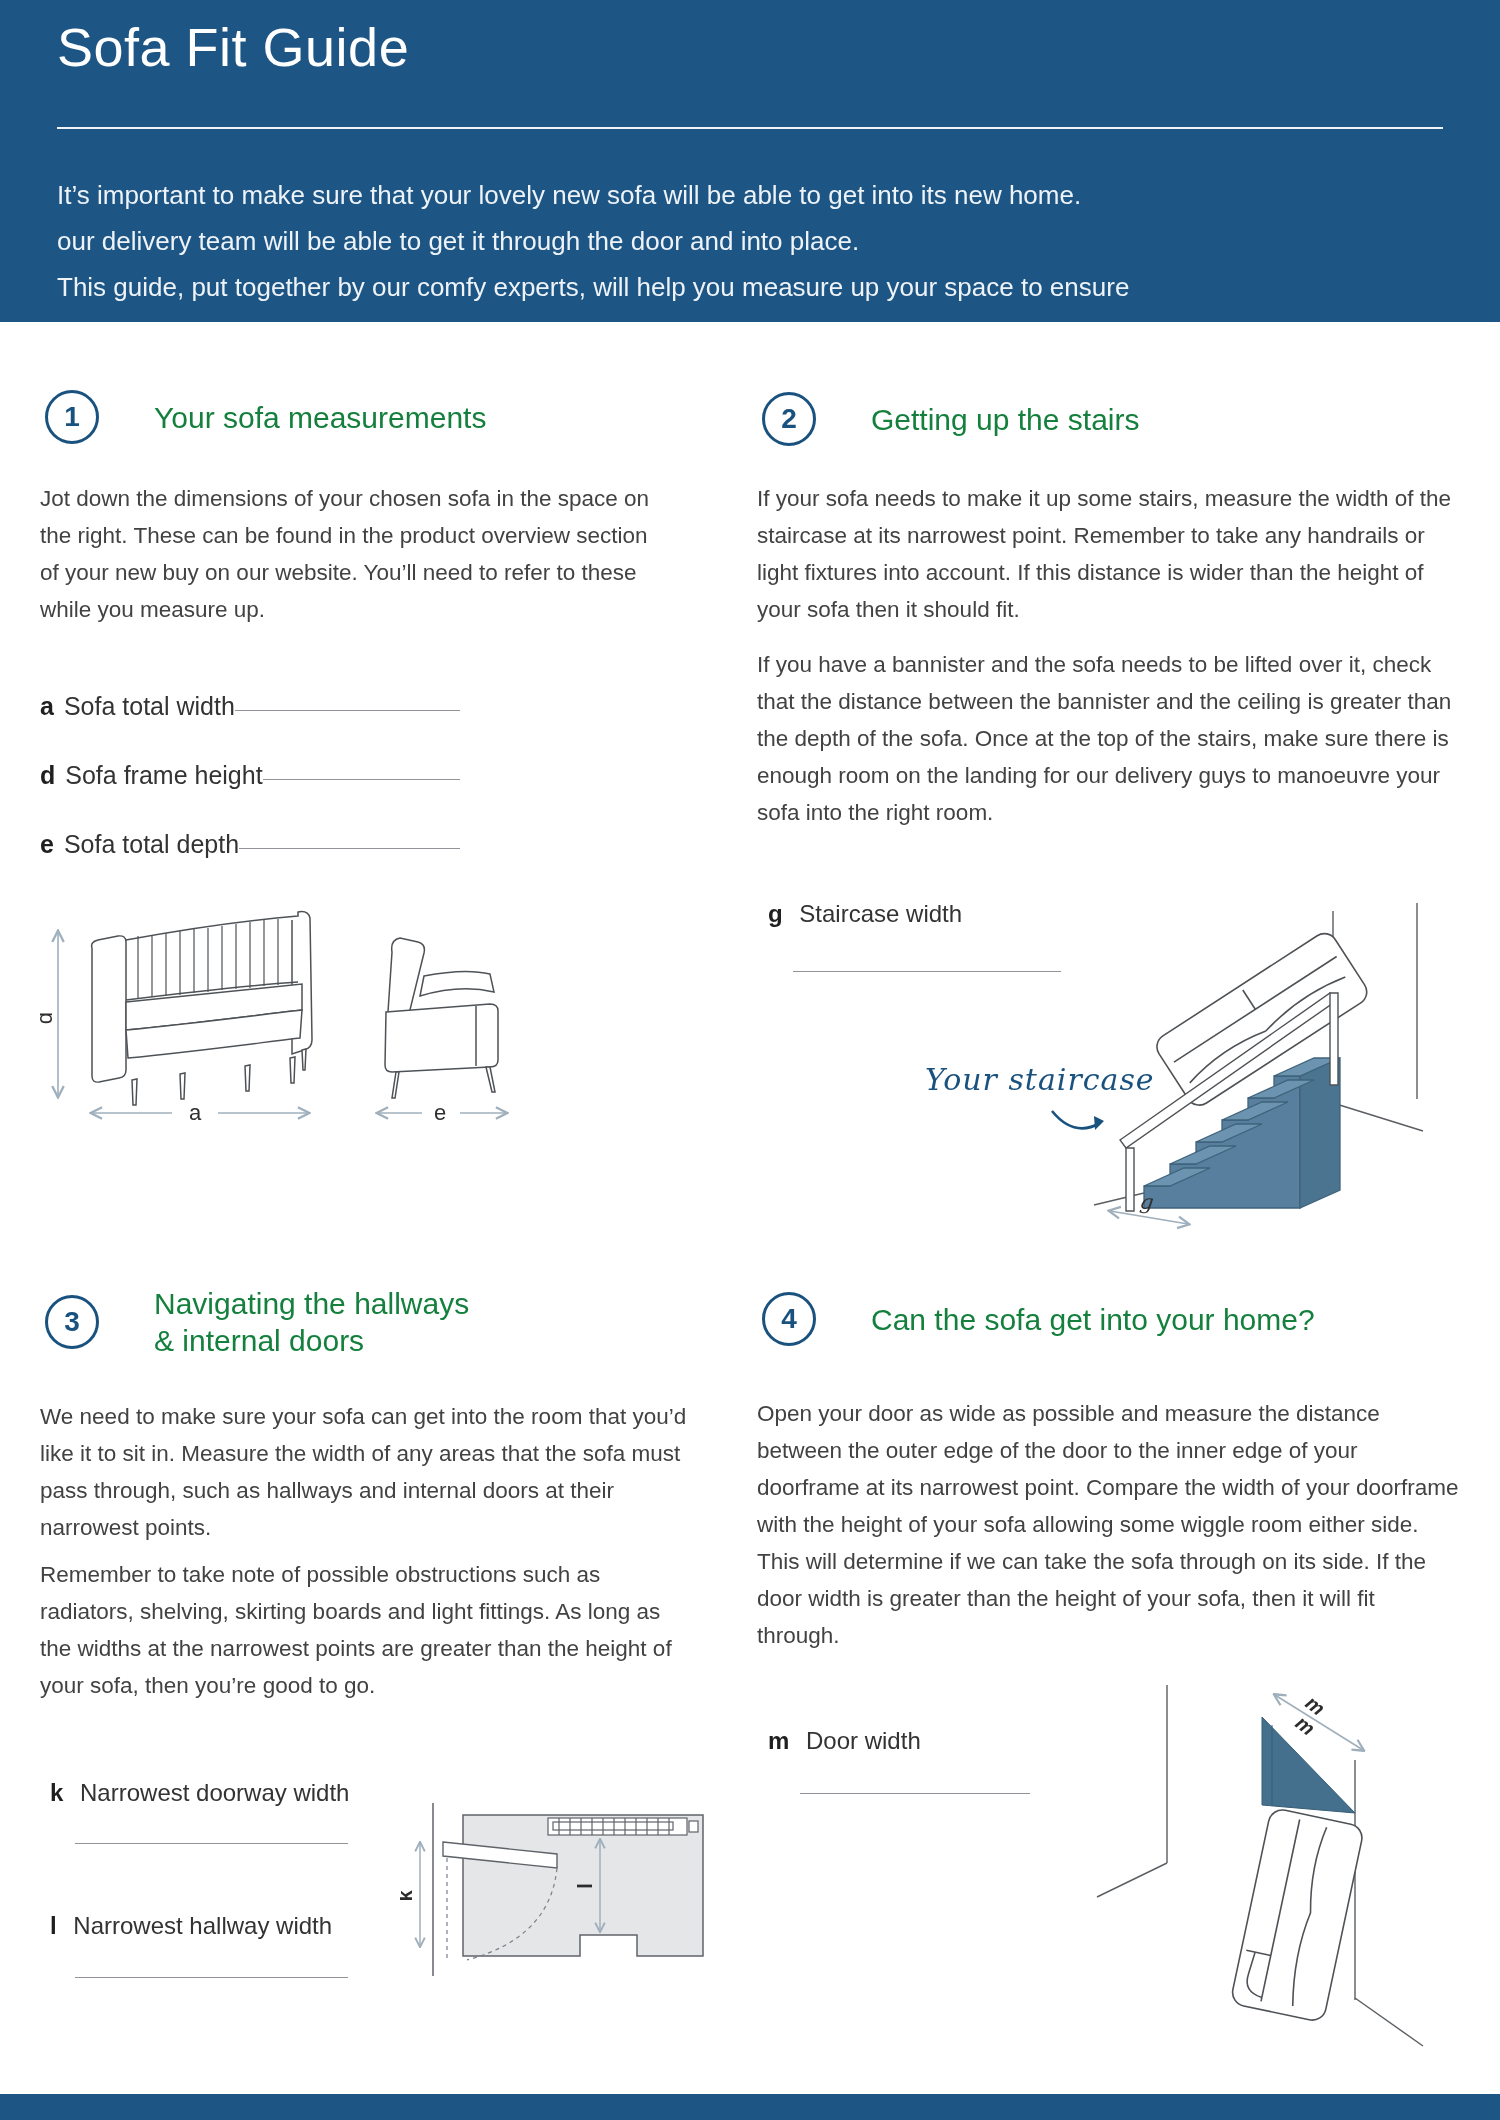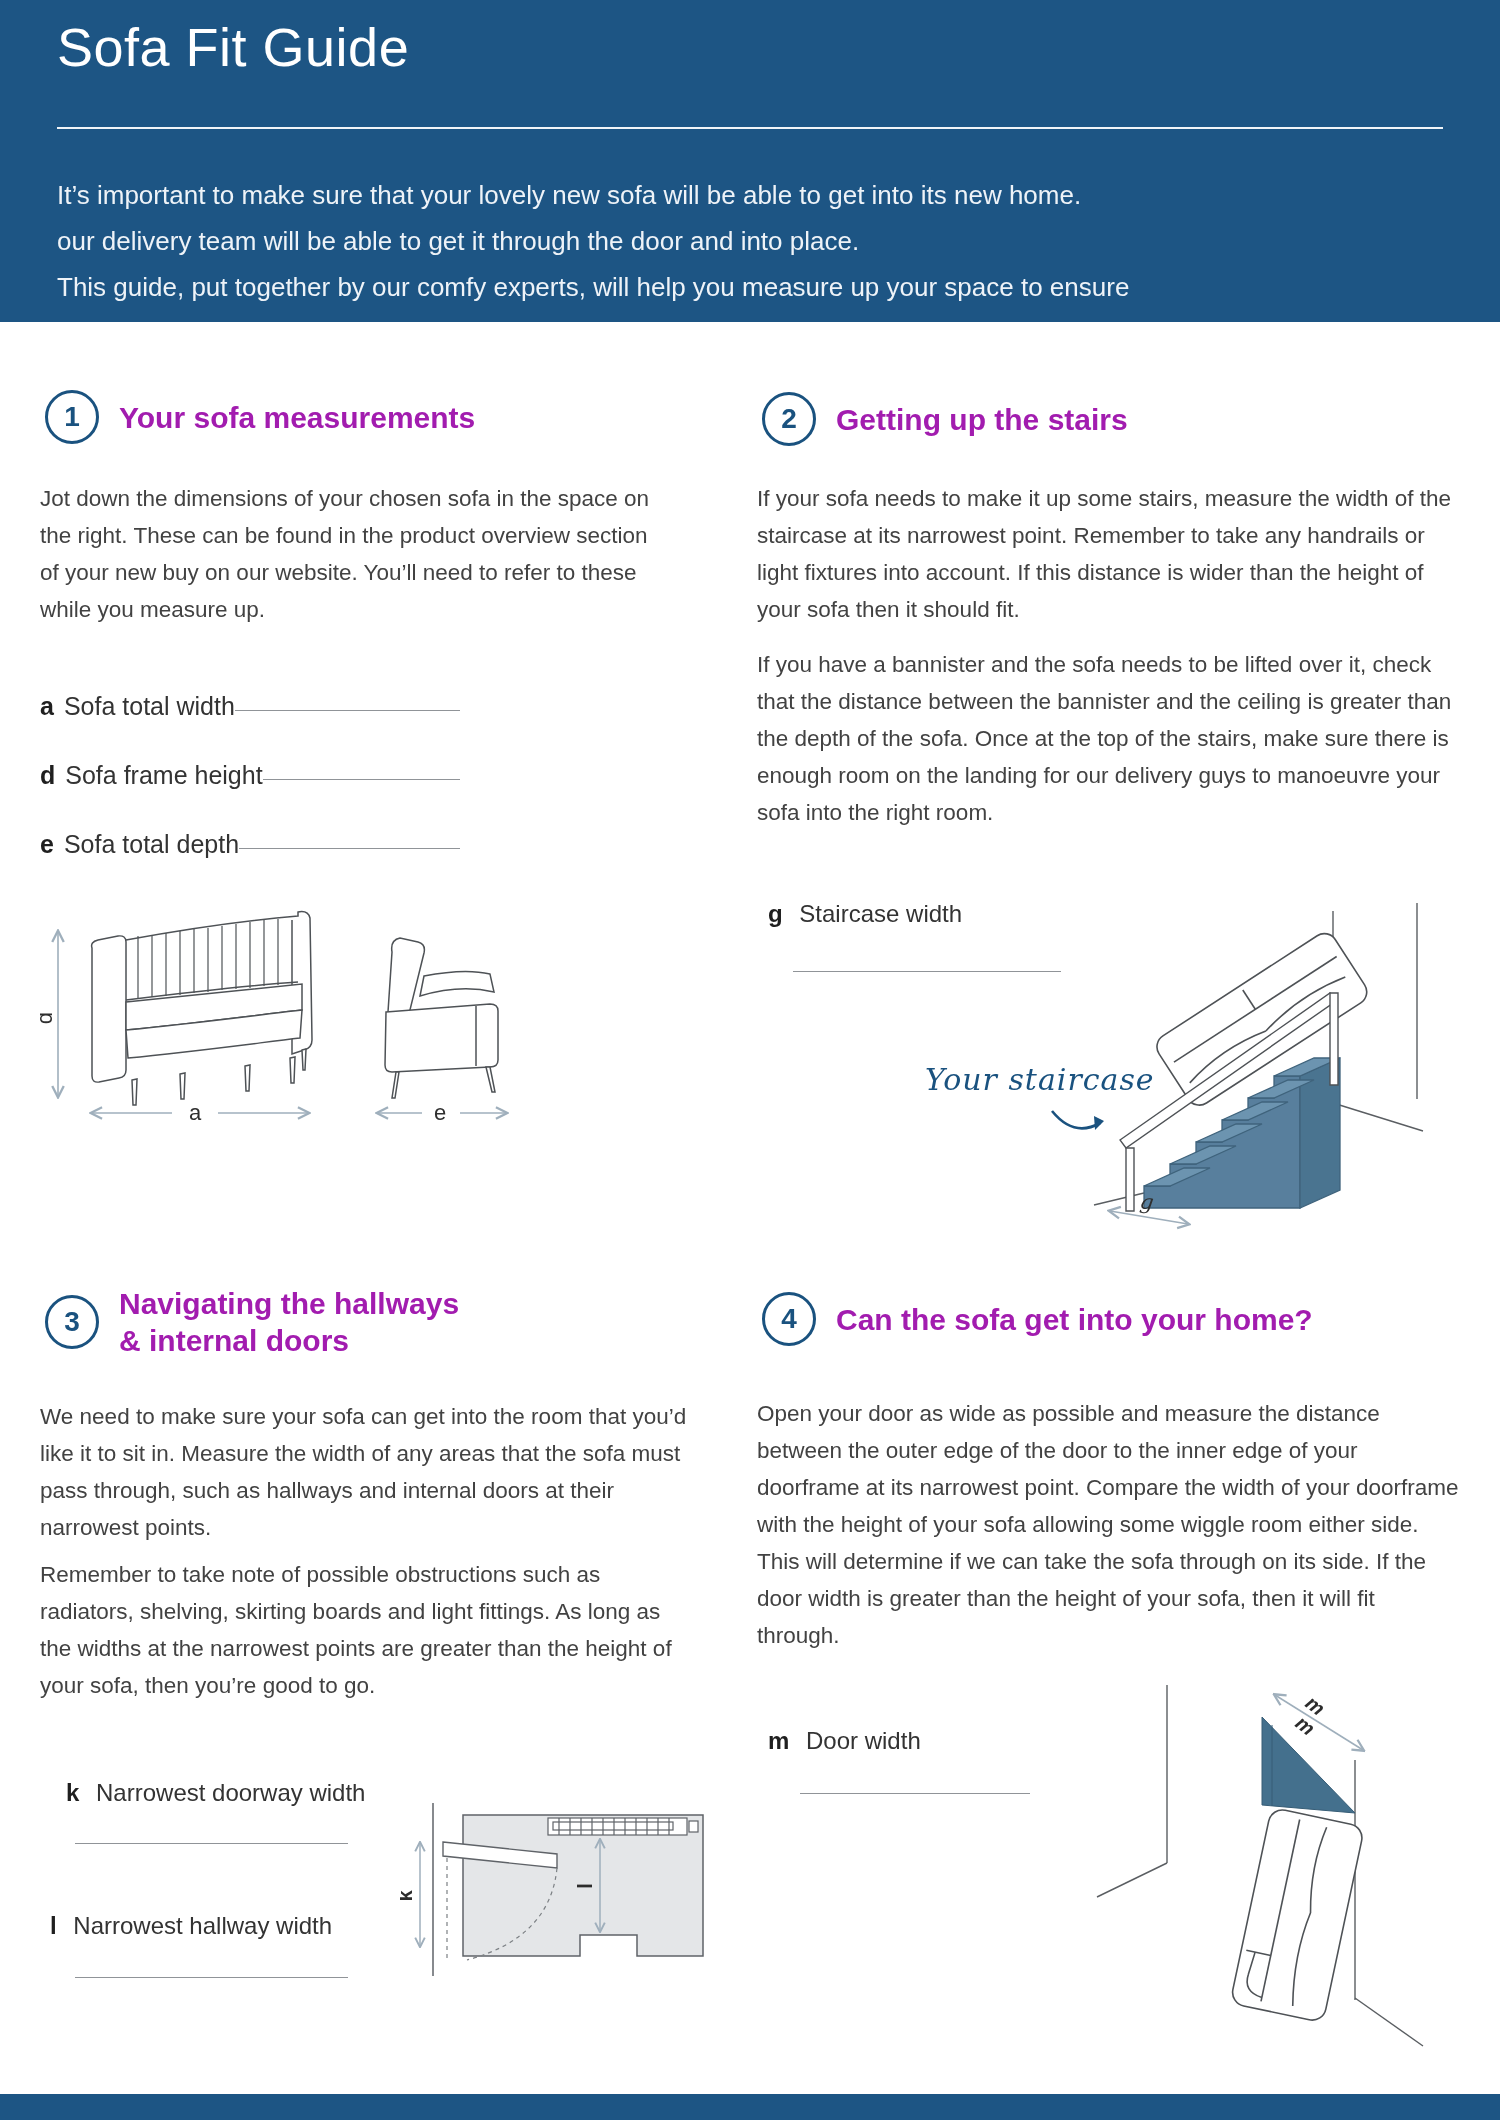--- a/index.html
+++ b/index.html
@@ -13,21 +13,21 @@
   .banner .rule{position:absolute;left:57px;right:57px;top:127px;height:2px;background:#f0f4f8;}
   .banner .intro{position:absolute;left:57px;top:146px;font-size:26px;line-height:46px;
                  color:#eef3f8;font-weight:400;}
   .banner .intro span{display:block;}
 
   
   .section-head{position:absolute;display:flex;align-items:center;gap:20px;}
   .badge{width:48px;height:48px;border:3px solid #1a527f;border-radius:50%;flex:none;
          display:flex;align-items:center;justify-content:center;
          font-size:28px;font-weight:600;color:#1a527f;}
-  .section-title{font-size:30px;font-weight:700;color:#a21caf;line-height:37px;}
+  .section-title{font-size:30px;font-weight:400;color:#15803d;line-height:37px;margin-left:35px;}
 
   
   .body-text{position:absolute;font-size:22.5px;line-height:37px;color:#424242;margin:0;}
 
   
   .field-row{position:absolute;display:flex;align-items:baseline;width:420px;
              font-size:25px;color:#333;}
   .fl-letter{font-weight:700;color:#1f1f1f;margin-right:10px;}
   .field-label{position:absolute;font-size:24px;color:#333;white-space:nowrap;}
   .field-label .fl-letter{margin-right:10px;}
@@ -202,21 +202,21 @@
   <div class="section-head" style="left:45px;top:1285px;">
     <div class="badge">3</div>
     <div class="section-title">
       <div>Navigating the hallways</div>
       <div>&amp; internal doors</div>
     </div>
   </div>
   <p class="body-text" style="left:40px;top:1398px;width:648px;">We need to make sure your sofa can get into the room that you’d like it to sit in. Measure the width of any areas that the sofa must pass through, such as hallways and internal doors at their narrowest points.</p>
   <p class="body-text" style="left:40px;top:1556px;width:648px;">Remember to take note of possible obstructions such as radiators, shelving, skirting boards and light fittings. As long as the widths at the narrowest points are greater than the height of your sofa, then you’re good to go.</p>
 
-  <div class="field-label" style="left:66px;top:1779px;">
+  <div class="field-label" style="left:50px;top:1779px;">
     <span class="fl-letter">k</span>
     <span>Narrowest doorway width</span>
   </div>
   <div class="write-line" style="left:75px;top:1843px;width:273px;"></div>
 
   <div class="field-label" style="left:50px;top:1912px;">
     <span class="fl-letter">l</span>
     <span>Narrowest hallway width</span>
   </div>
   <div class="write-line" style="left:75px;top:1977px;width:273px;"></div>

